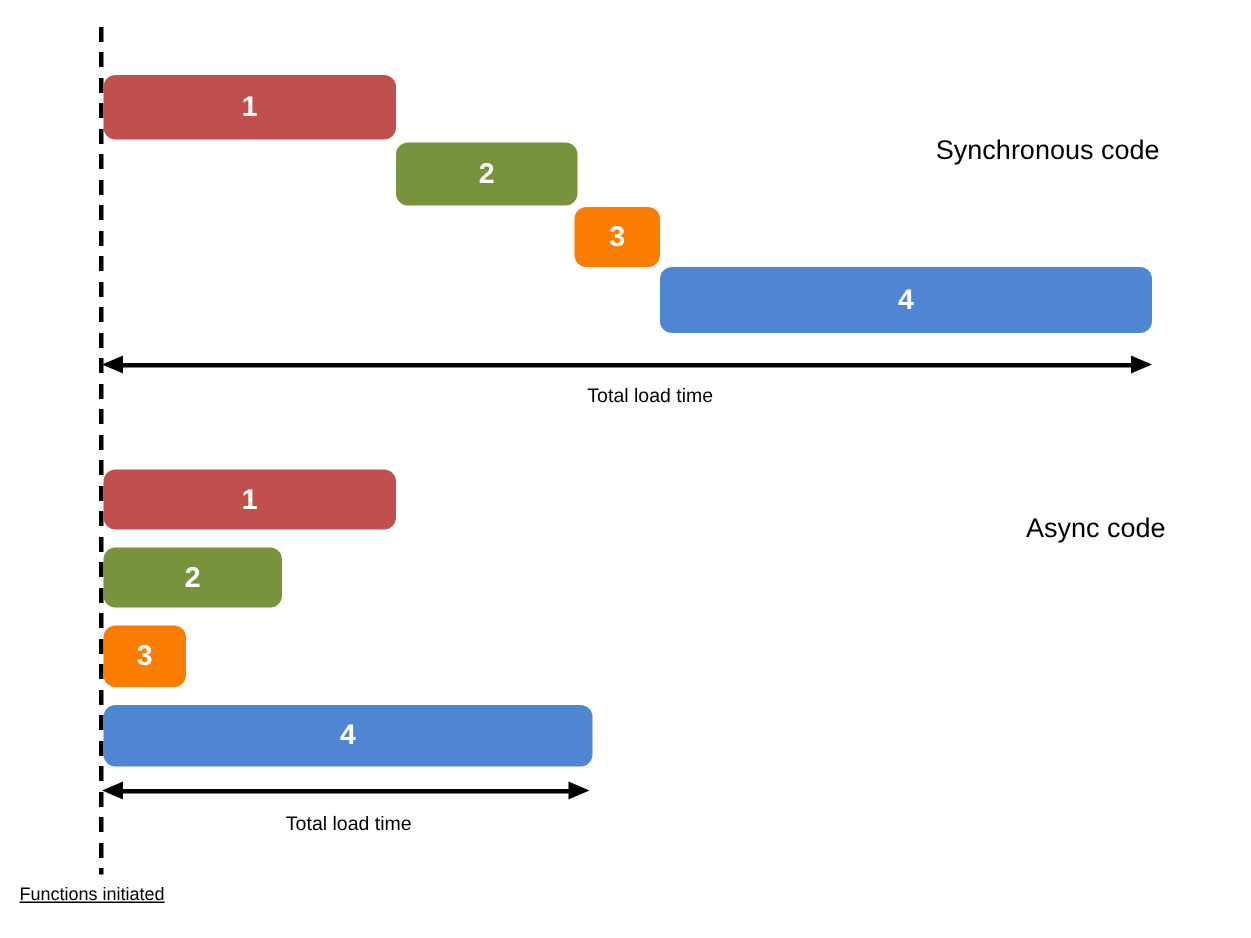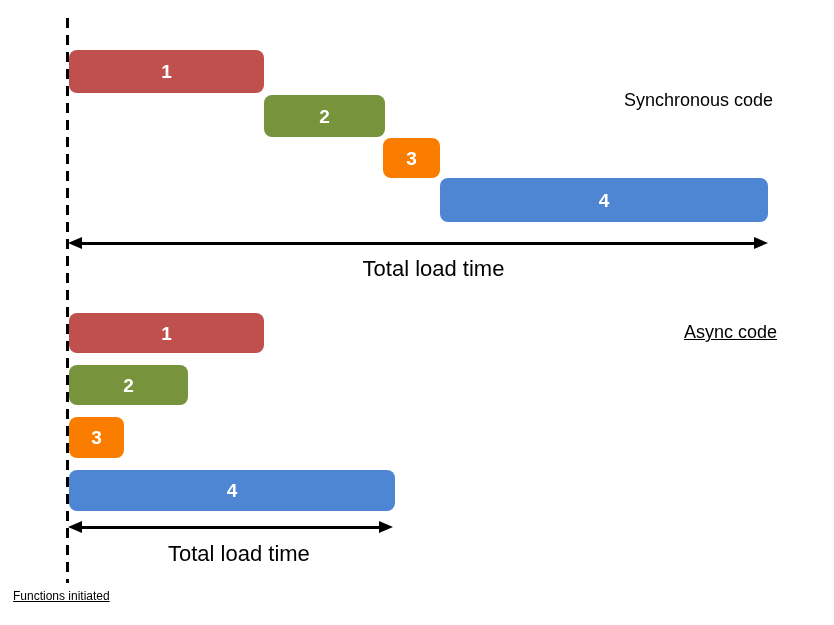--- a/index.html
+++ b/index.html
@@ -38,42 +38,42 @@
     line-height: 1;
     user-select: none;
   }
   
   .section-title {
     position: absolute;
     font-size: 18px;
     white-space: nowrap;
   }
   .title-sync  { top: 58px;  right: 61px; margin-top: 32px; }
-  .title-async { top: 322px; right: 57px; text-decoration: underline; }
+  .title-async { top: 342px; right: 57px; }
   
   .total-arrow { position: absolute; height: 13px; }
   .total-arrow .shaft {
     position: absolute;
     left: 10px; right: 10px; top: 5px;
     height: 3px;
     background: #000;
   }
   .total-arrow .head {
     position: absolute;
     top: 0;
     width: 0; height: 0;
     border-top: 6.5px solid transparent;
     border-bottom: 6.5px solid transparent;
   }
   .total-arrow .head-left  { left: 0;  border-right: 14px solid #000; }
   .total-arrow .head-right { right: 0; border-left: 14px solid #000; }
   
   .arrow-label {
     position: absolute;
-    font-size: 22px;
+    font-size: 13px;
     text-align: center;
     white-space: nowrap;
   }
   .label-sync  { left: 352px; top: 256px; width: 163px; }
   .label-async { left: 168px; top: 541px; width: 129px; }
   
   .functions-label {
     position: absolute;
     left: 13px;
     top: 589px;

